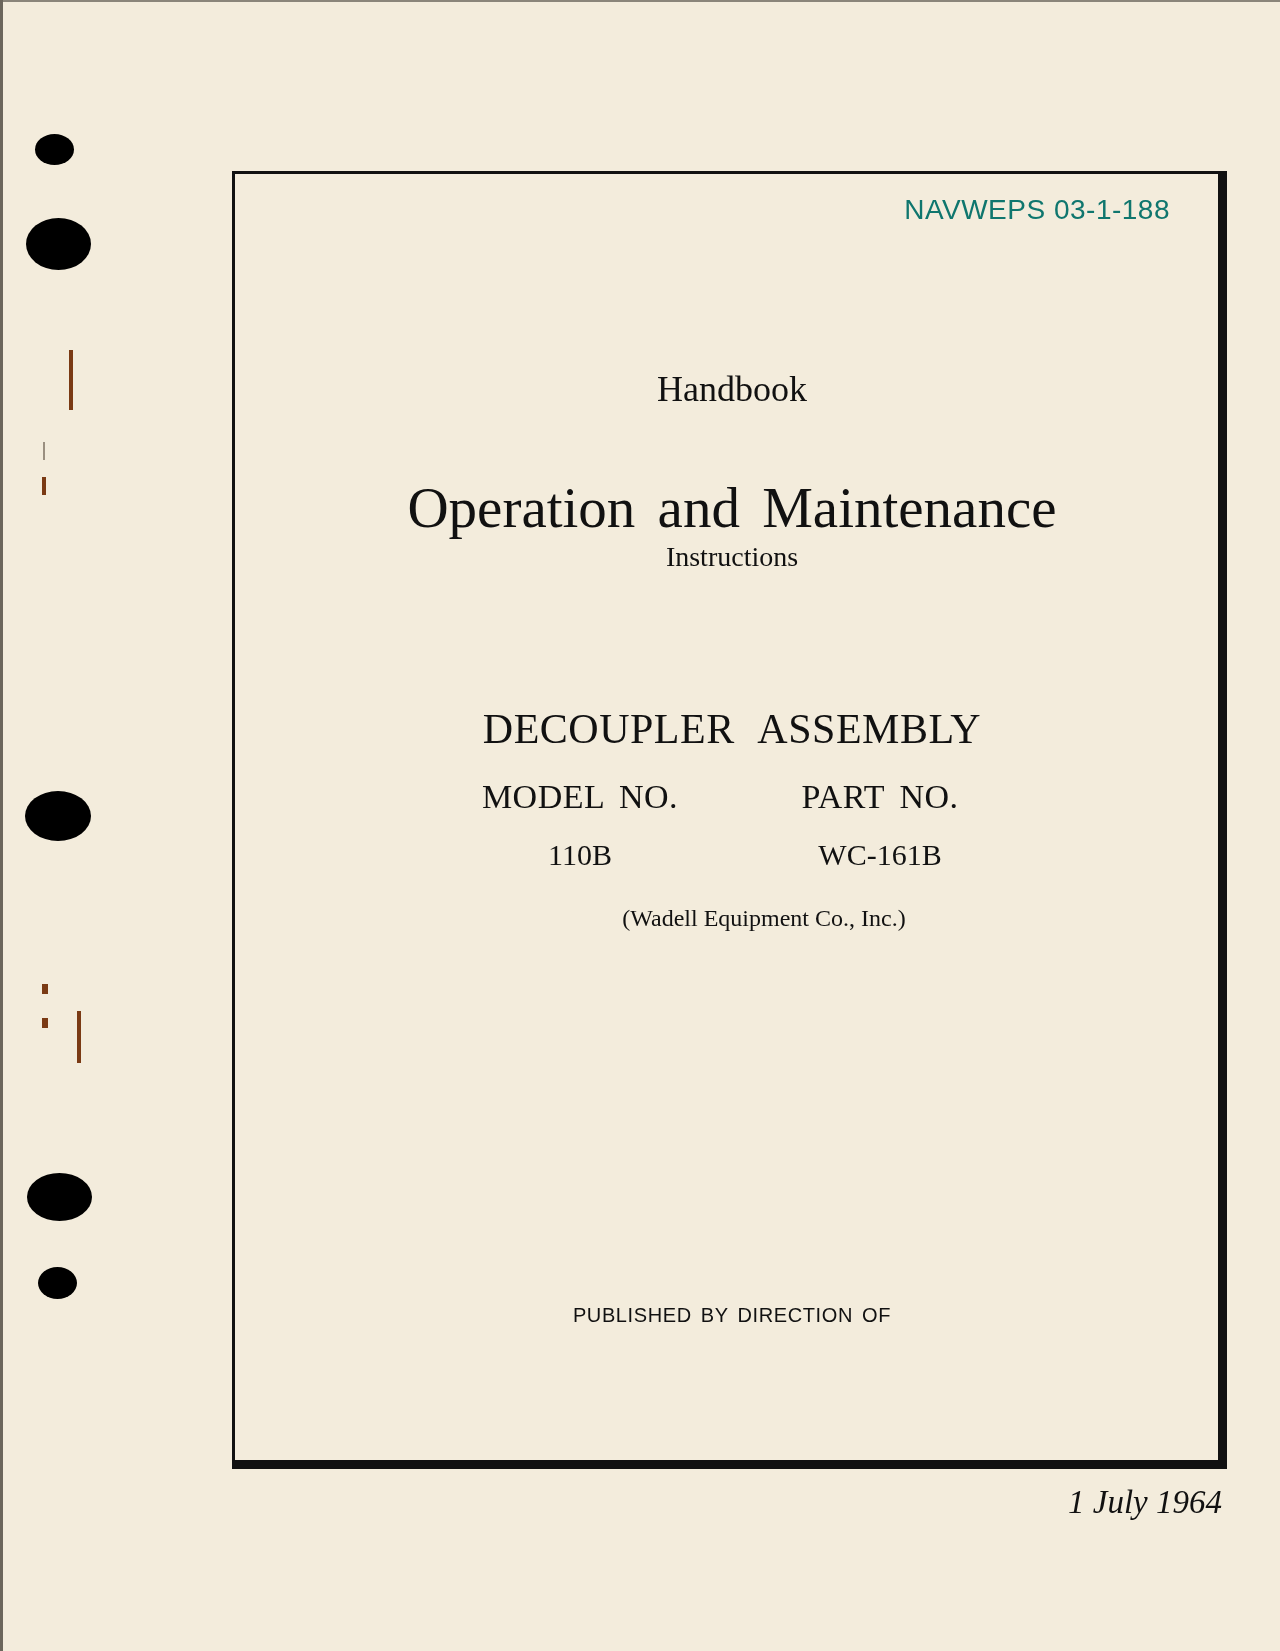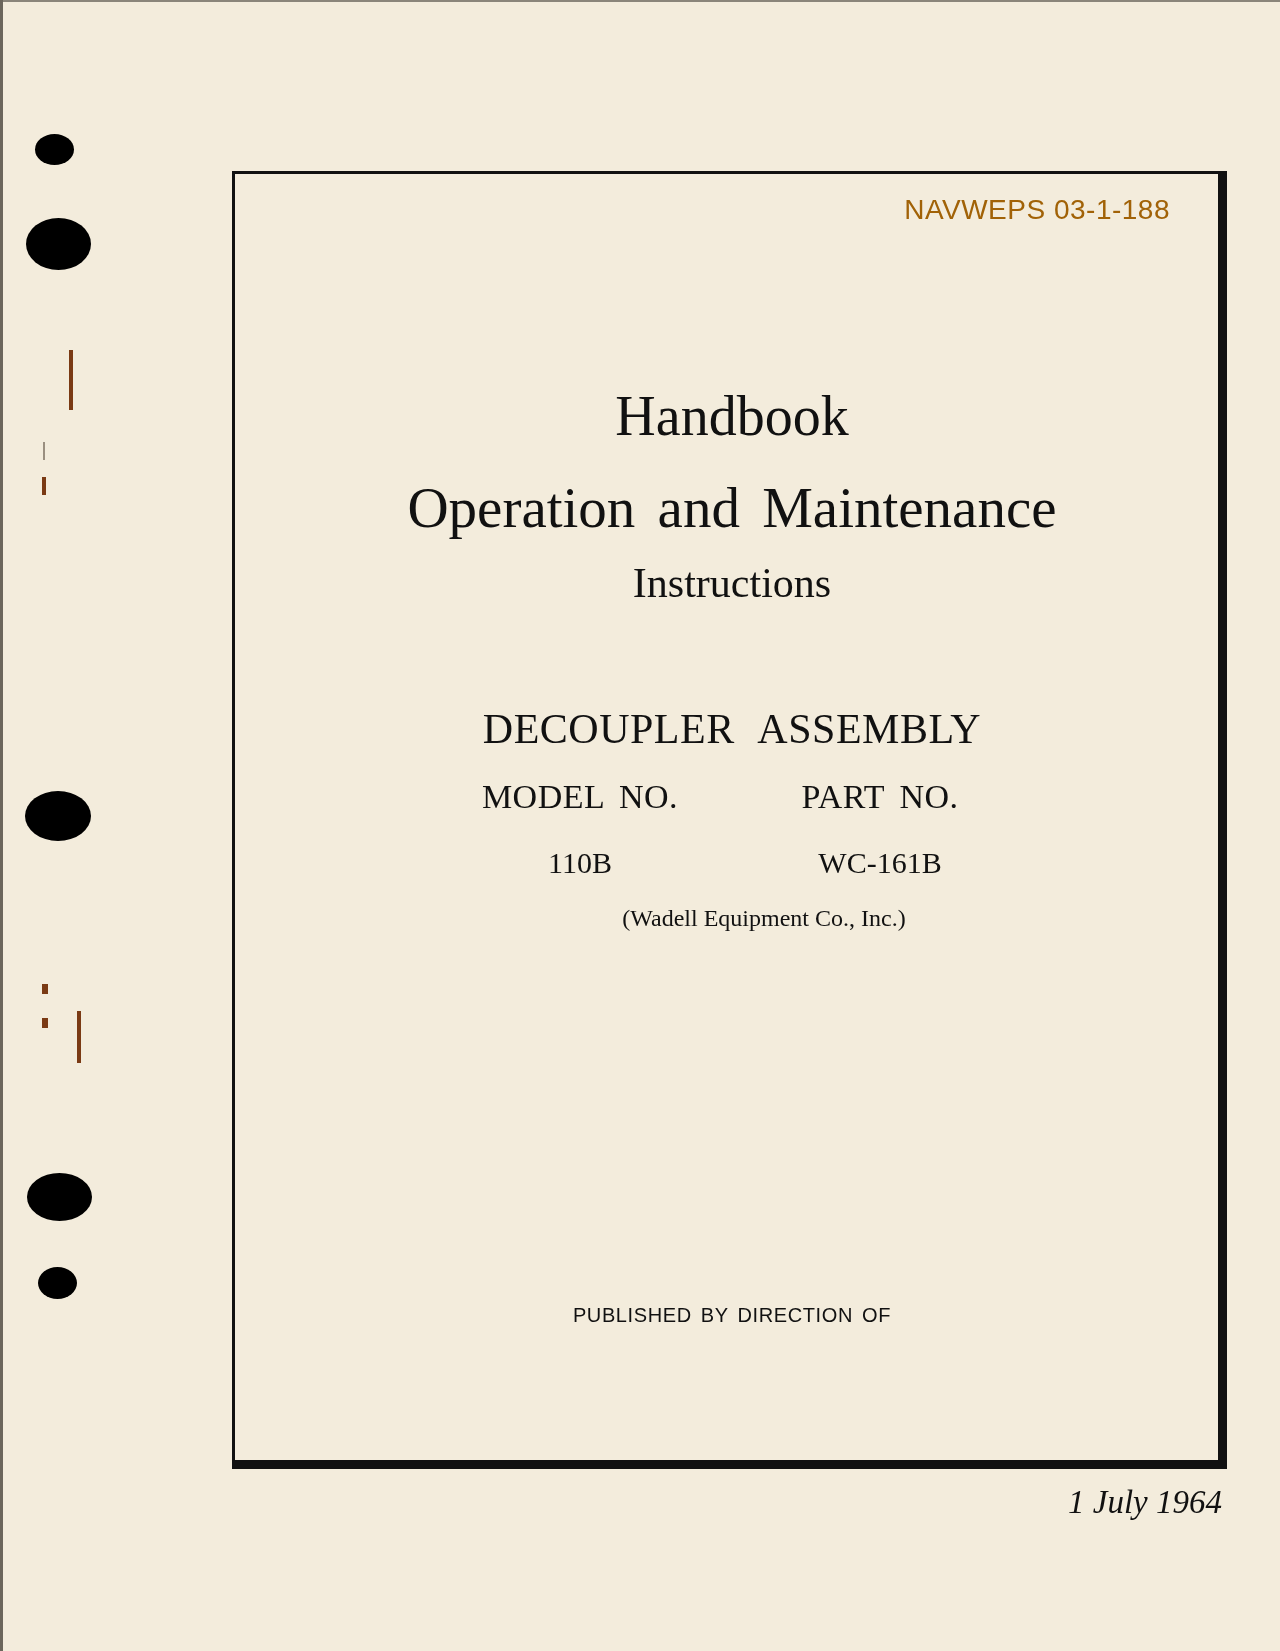--- a/index.html
+++ b/index.html
@@ -48,56 +48,56 @@
       border-bottom: 9px solid #111;
       box-sizing: content-box;
     }
     .doc-number {
       position: absolute;
       right: 110px;
       top: 194px;
       font-family: "Liberation Sans", sans-serif;
       font-size: 28px;
       letter-spacing: 0.5px;
-      color: #a16207;
+      color: #0f766e;
     }
     .centered {
       position: absolute;
       left: 232px;
       width: 1000px;
       text-align: center;
     }
     .handbook {
-      top: 384px;
-      font-size: 56px;
+      top: 368px;
+      font-size: 36px;
     }
     .op-line {
       top: 475px;
       font-size: 57px;
       word-spacing: 8px;
     }
     .instructions {
-      top: 559px;
-      font-size: 42px;
+      top: 541px;
+      font-size: 28px;
     }
     .assembly {
       top: 705px;
       font-size: 42px;
       word-spacing: 14px;
       letter-spacing: 0.5px;
     }
     .model-col, .part-col {
       position: absolute;
       text-align: center;
       font-size: 34px;
     }
     .model-col { left: 460px; width: 240px; top: 778px; }
     .part-col { left: 770px; width: 220px; top: 778px; }
     .col-label { display: block; height: 46px; letter-spacing: 0.5px; word-spacing: 6px; }
-    .col-value { display: block; font-size: 30px; margin-top: 22px; }
+    .col-value { display: block; font-size: 30px; margin-top: 14px; }
     .manufacturer {
       top: 905px;
       font-size: 24px;
       margin-left: 32px;
     }
     .publisher {
       top: 1303px;
       font-family: "Liberation Sans", sans-serif;
       font-size: 20px;
       line-height: 25px;

